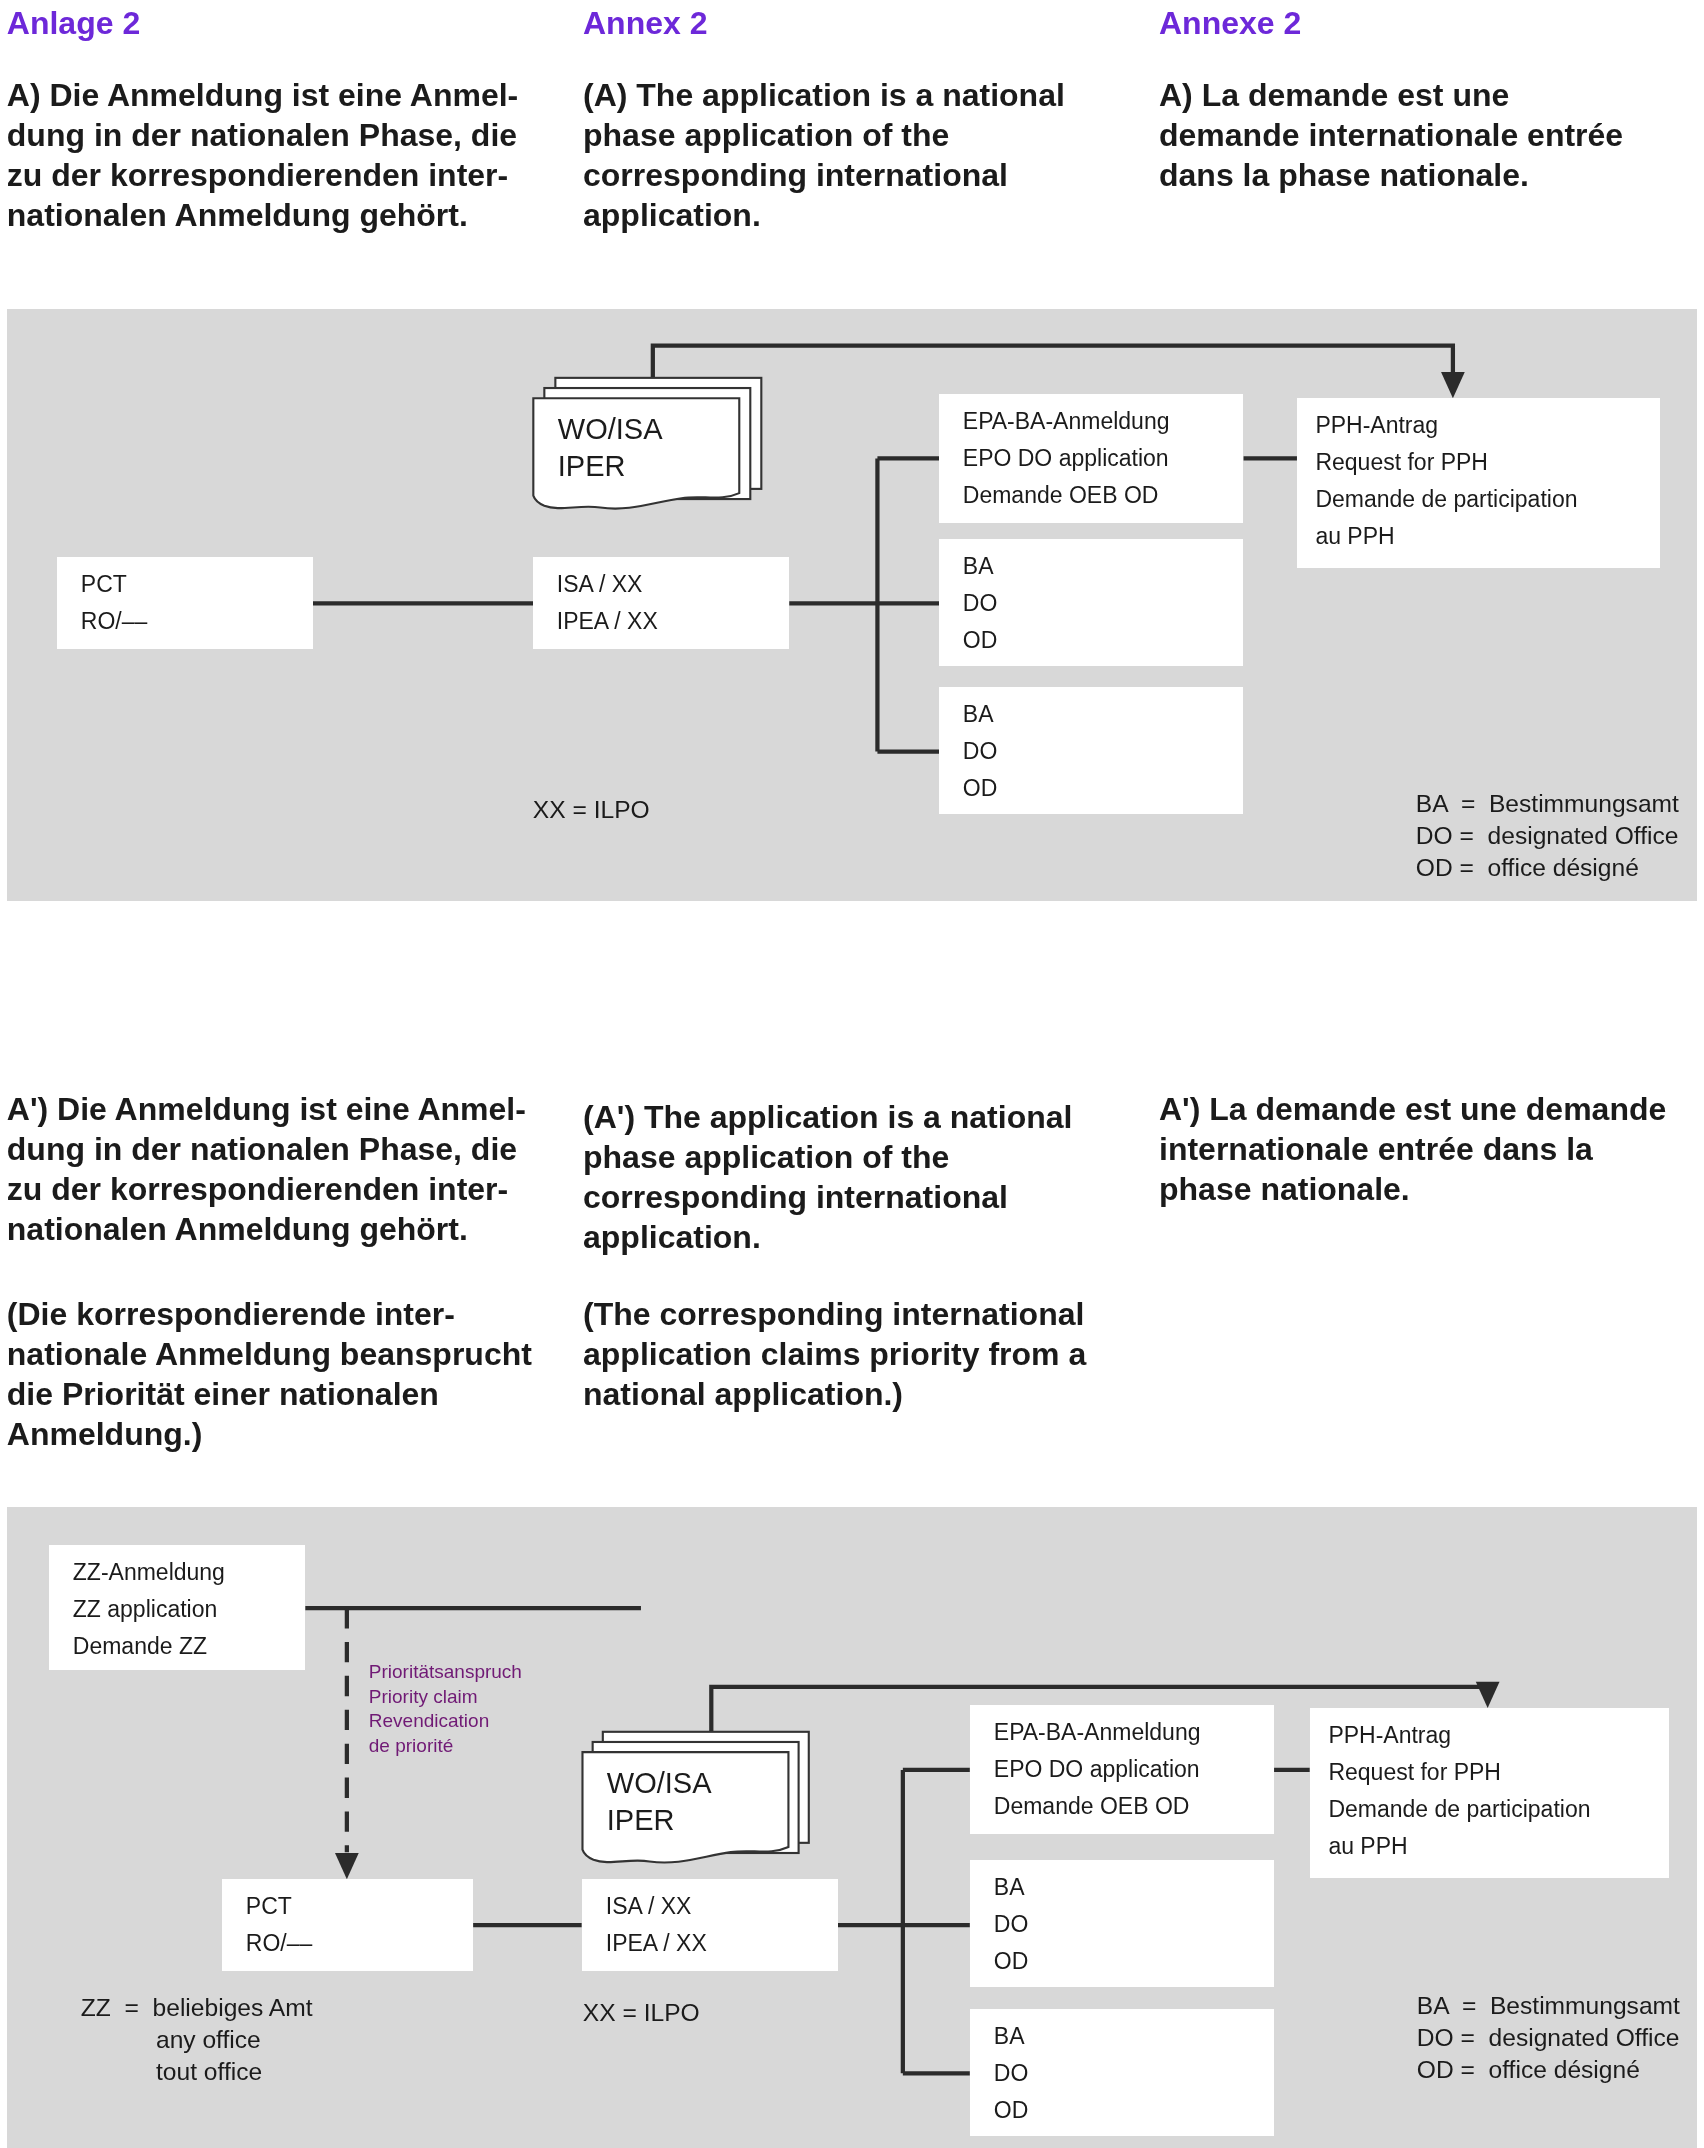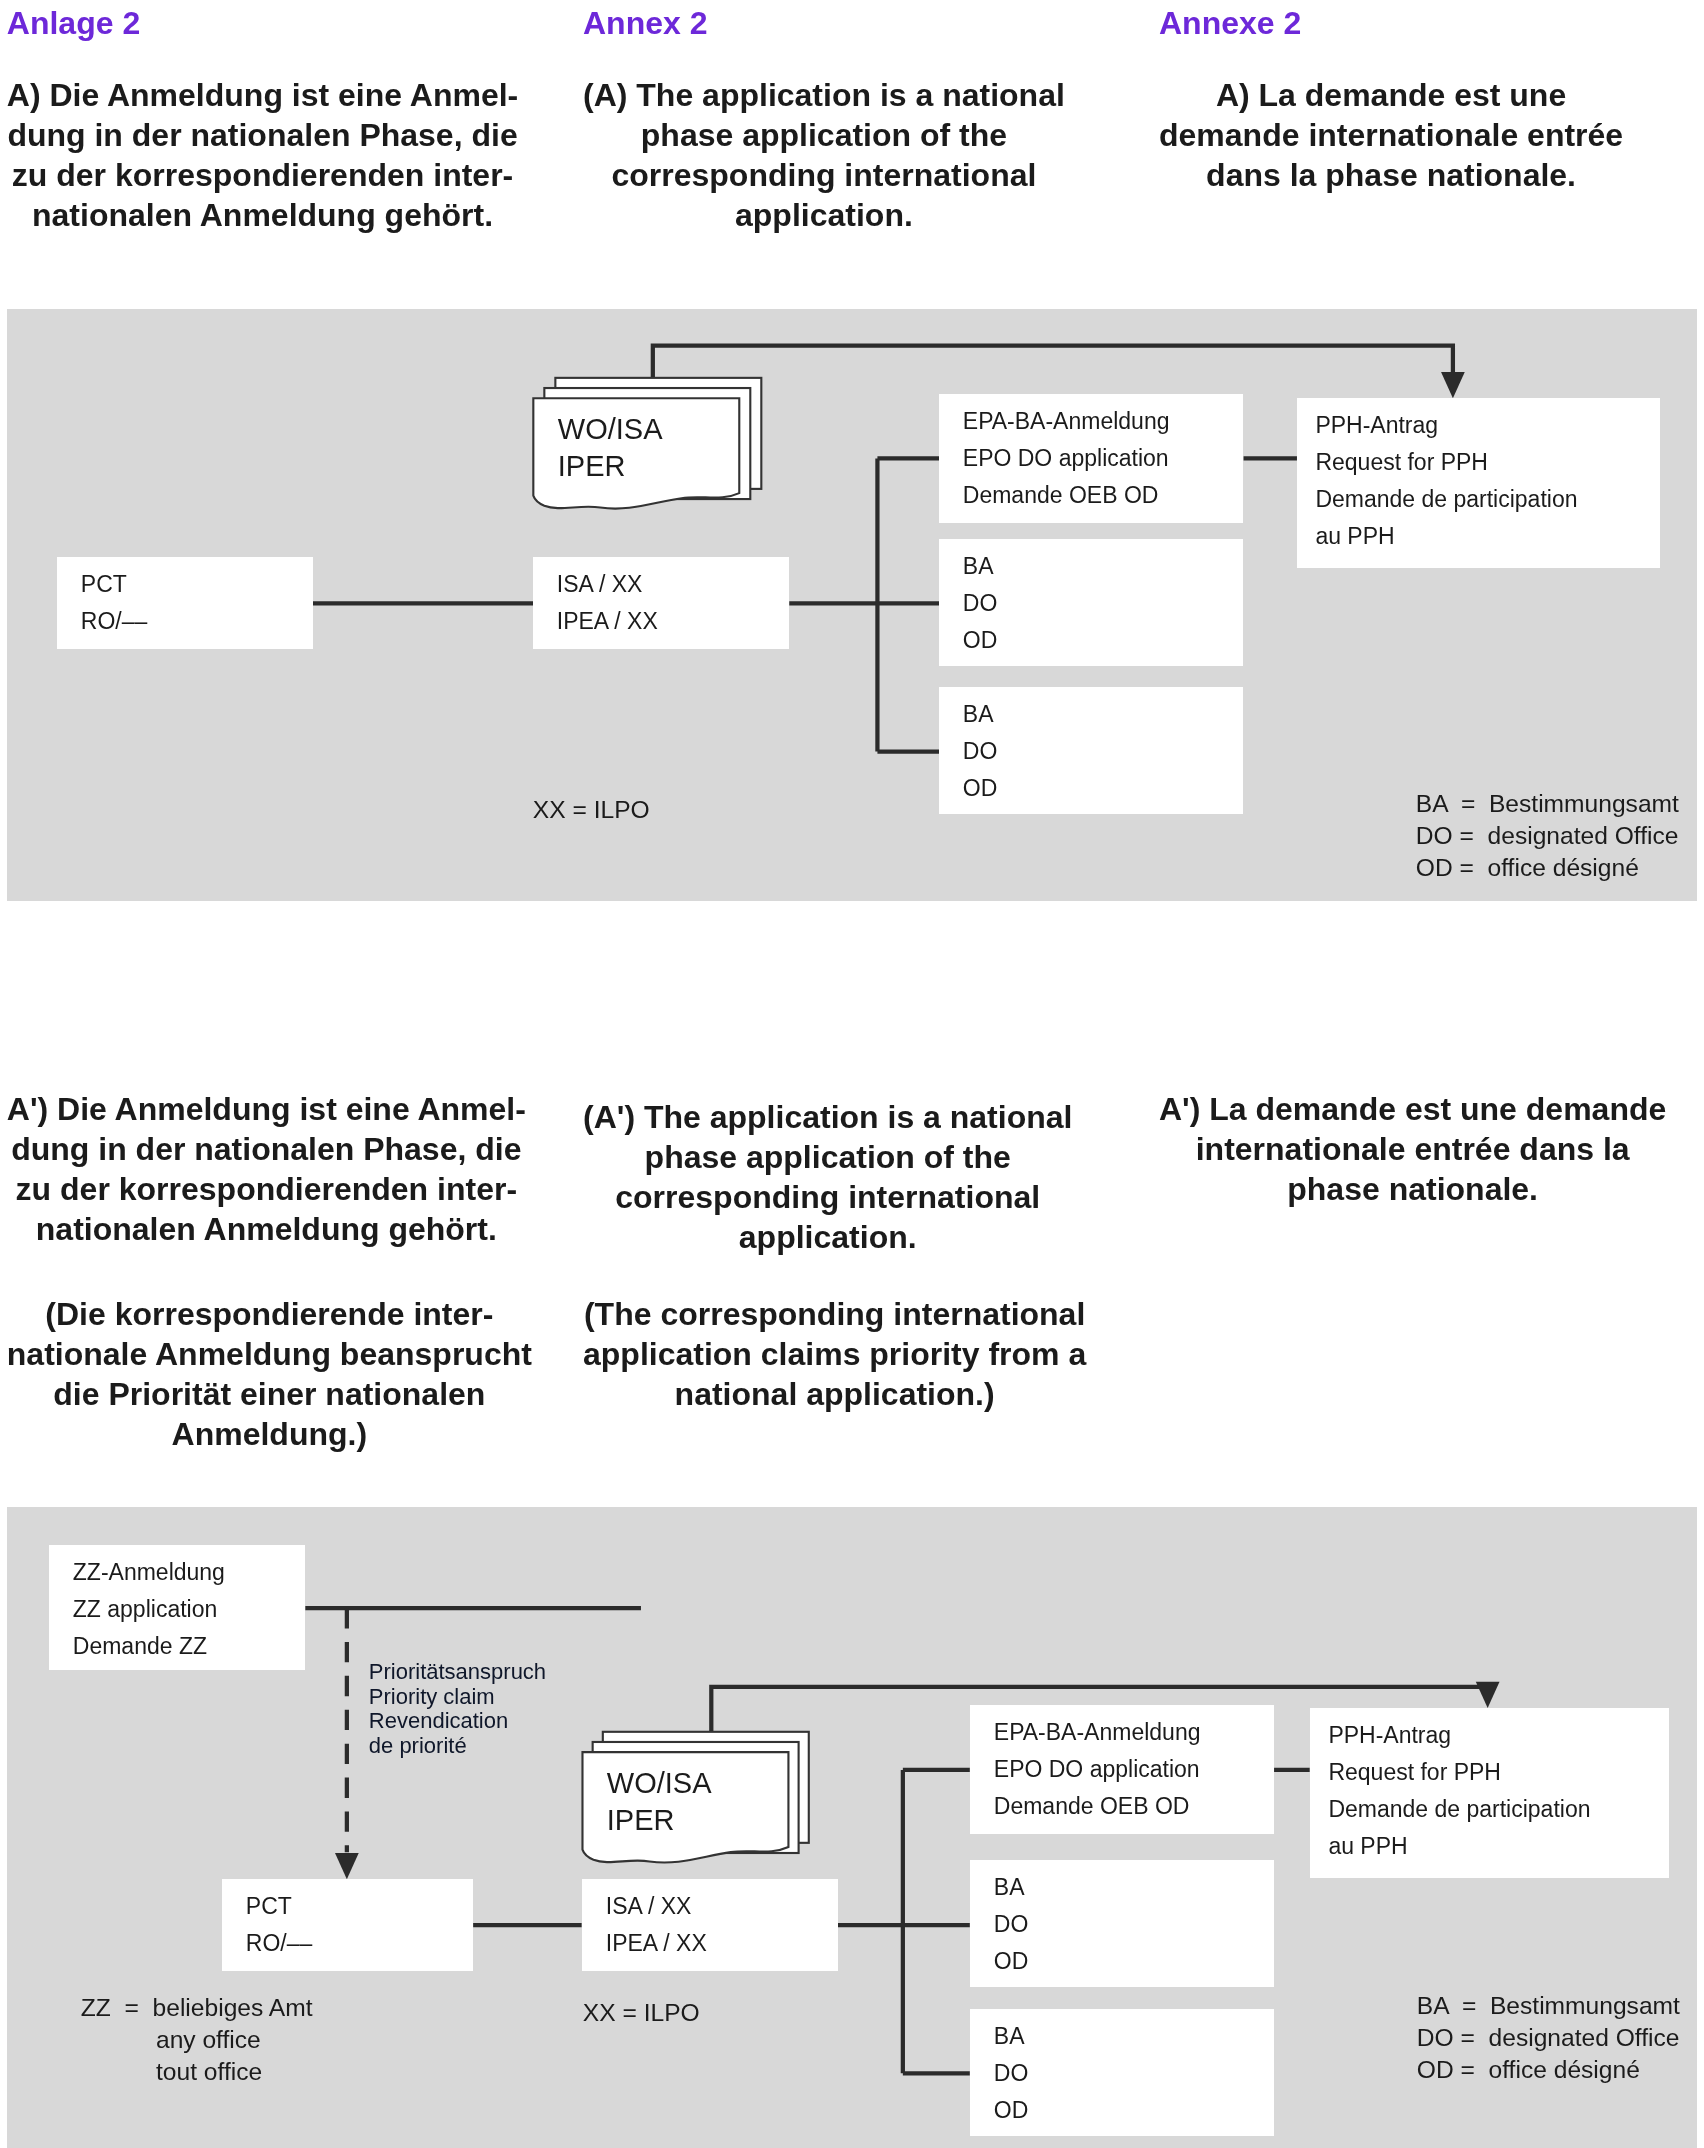--- a/index.html
+++ b/index.html
@@ -5,41 +5,41 @@
   html,body{margin:0;padding:0;background:#fff;}
   .page{
     position:relative;width:1704px;height:2149px;background:#ffffff;
     font-family:"Liberation Sans",sans-serif;color:#1b1b1b;overflow:hidden;
   }
   .col-title{
     position:absolute;font-size:32px;font-weight:bold;color:#6d28d9;white-space:pre;
   }
   .para{
     position:absolute;font-size:32px;line-height:40px;font-weight:bold;
-    color:#1b1b1b;white-space:pre;text-align:center;
+    color:#1b1b1b;white-space:pre;
   }
   .diagram{
     position:absolute;left:6.8px;width:1690px;background:#d8d8d8;
   }
   #diagram1{top:309px;height:592px;}
   #diagram2{top:1507px;height:642px;}
   svg.overlay{position:absolute;left:0;top:0;display:block;}
   .wbox{
     position:absolute;background:#ffffff;color:#1b1b1b;
     font-size:23px;line-height:37px;white-space:pre;
     padding:8.5px 6.8px 0 24px;box-sizing:border-box;
   }
   .stack-label{
     position:absolute;font-size:29px;line-height:37px;white-space:pre;color:#1b1b1b;
   }
   .note{
     position:absolute;font-size:24.6px;line-height:32px;white-space:pre;color:#1b1b1b;
   }
   .prio{
-    position:absolute;font-size:22px;line-height:24.6px;white-space:pre;color:#0f172a;
+    position:absolute;font-size:19px;line-height:24.6px;white-space:pre;color:#701a75;
   }
   .ln{stroke:#2b2b2b;stroke-width:5;fill:none;}
   .ln-dash{stroke:#2b2b2b;stroke-width:5;fill:none;stroke-dasharray:24 16;}
   .ah{fill:#2b2b2b;stroke:none;}
   .pg{fill:#ffffff;stroke:#333333;stroke-width:2.5;}
 </style>
 </head>
 <body>
 
 <div class="page">

